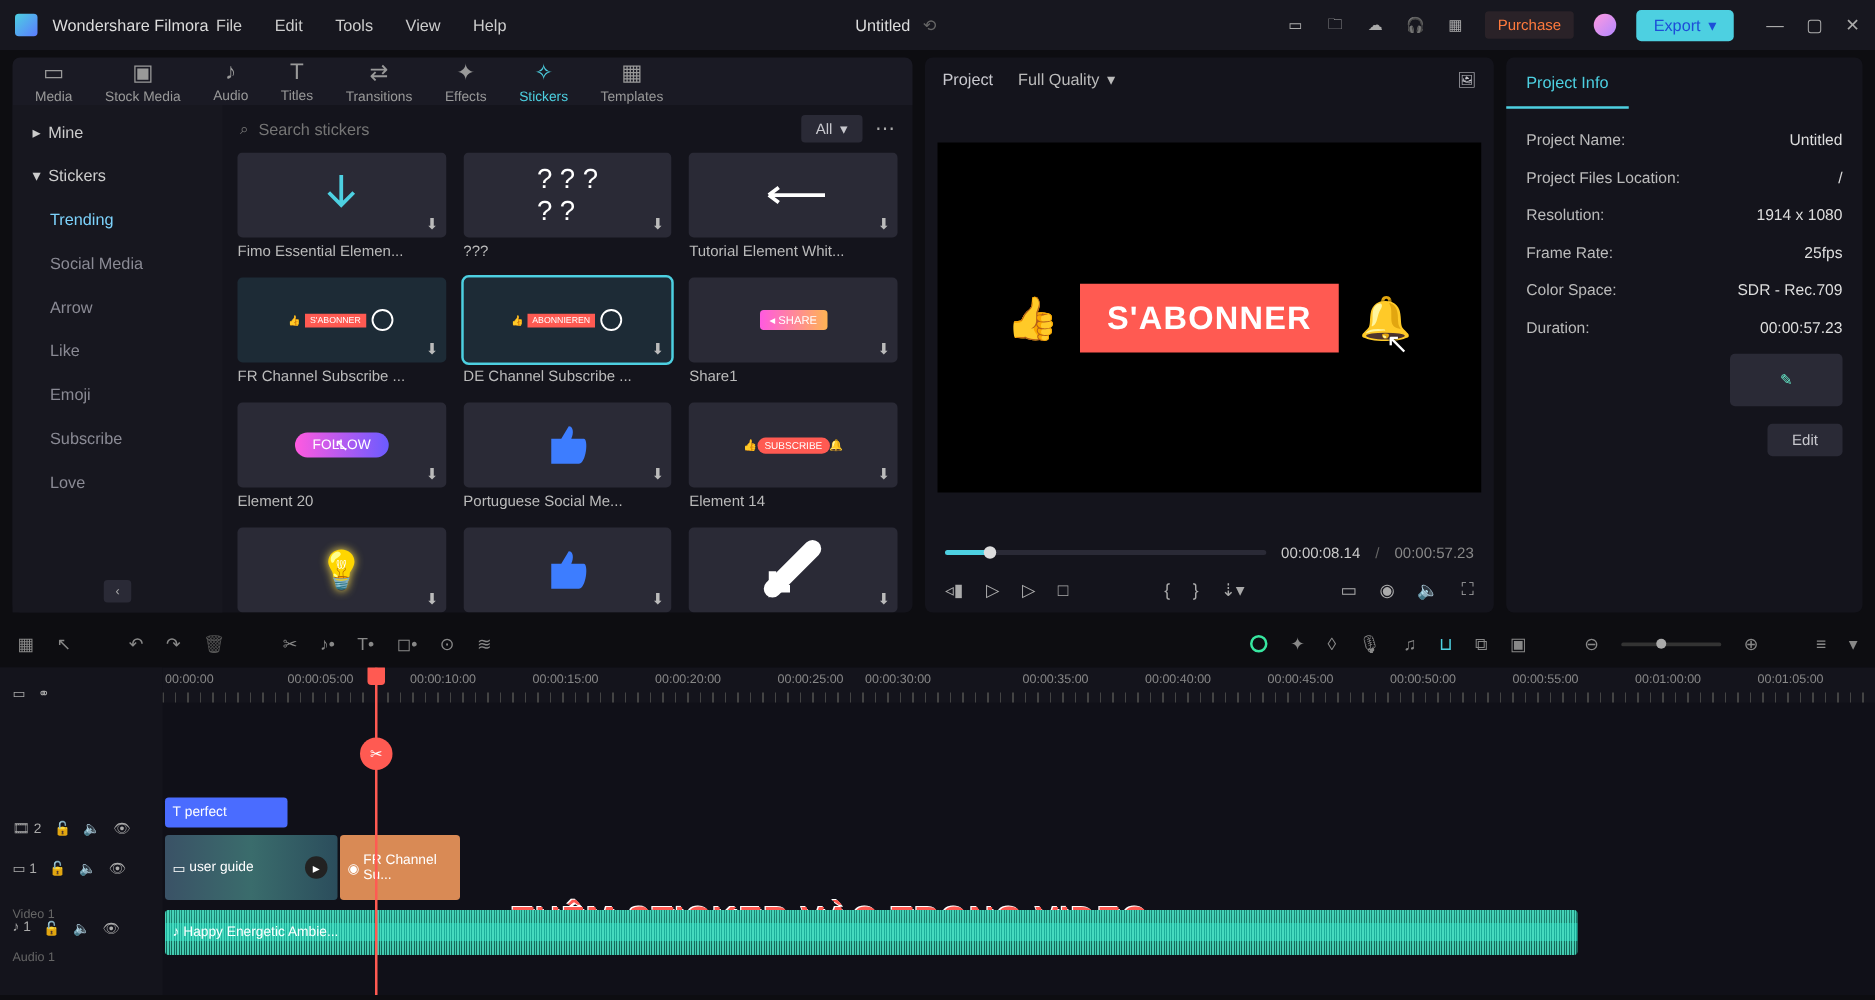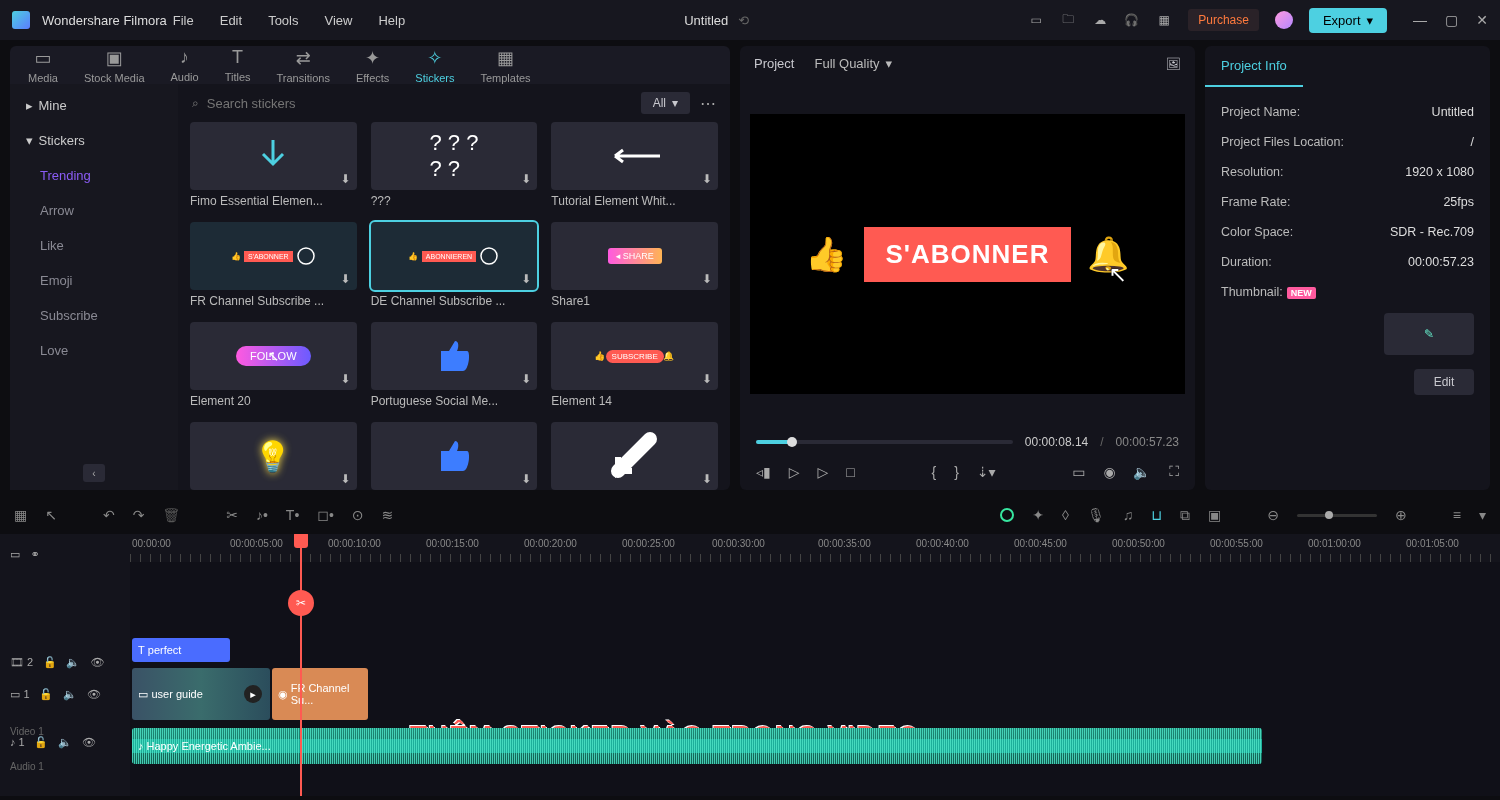--- a/index.html
+++ b/index.html
@@ -9,39 +9,39 @@
 .titlebar { height: 40px; background: #17171f; display: flex; align-items: center; padding: 0 12px; gap: 6px; }
 .logo { width: 18px; height: 18px; background: linear-gradient(135deg, #4dd0e1, #5b7cff); border-radius: 3px; margin-right: 6px; }
 .app-name { font-size: 13px; color: #ddd; }
 .menu-items { display: flex; gap: 26px; }
 .menu-items span { font-size: 13px; color: #ccc; cursor: pointer; }
 .title-center { flex: 1; text-align: center; font-size: 13px; color: #ddd; display:flex; justify-content:center; align-items:center; gap:10px;}
 .title-right { display: flex; align-items: center; gap: 16px; }
 .title-right .icon { width: 16px; height: 16px; display:flex; align-items:center; justify-content:center; color:#aaa;}
 .purchase { color: #ff7a3d; font-size: 12px; padding:4px 10px; background:#2a2228; border-radius:3px;}
 .avatar { width: 18px; height: 18px; border-radius: 50%; background: linear-gradient(135deg,#ff9ae0,#b388ff); }
-.export-btn { background: #4dd0e1; color: #000000; padding: 5px 14px; border-radius: 4px; font-size: 13px; display:flex; align-items:center; gap:6px;}
+.export-btn { background: #4dd0e1; color: #1d4ed8; padding: 5px 14px; border-radius: 4px; font-size: 13px; display:flex; align-items:center; gap:6px;}
 .win-controls { display: flex; gap: 18px; margin-left: 10px; }
 .win-controls span { color: #aaa; font-size: 14px; cursor:pointer;}
 
 
 .main { display: flex; height: 450px; gap: 10px; padding: 6px 10px 0 10px; }
 
 
 .left-panel { width: 720px; display: flex; flex-direction: column; }
 .tabs { height: 58px; display: flex; align-items: center; gap: 26px; padding: 0 18px; background:#1a1a24; border-radius:6px 6px 0 0;}
 .tab { display: flex; flex-direction: column; align-items: center; gap: 3px; color: #999; cursor: pointer; }
 .tab.active { color: #4dd0e1; }
 .tab-icon { font-size: 18px; }
 .tab-label { font-size: 11px; }
 .left-body { flex: 1; display: flex; background:#14141c; border-radius:0 0 6px 6px;}
 .sidebar { width: 168px; background: #17171f; display: flex; flex-direction: column; padding-top: 4px; position:relative;}
 .side-item { padding: 10px 16px; font-size: 13px; color: #ccc; cursor: pointer; display:flex; align-items:center; gap:6px;}
 .side-sub { padding: 10px 10px 10px 30px; font-size: 13px; color: #8a8a94; cursor: pointer; }
-.side-sub.active { color: #8b5cf6; }
+.side-sub.active { color: #7dd3fc; }
 .side-collapse { position:absolute; bottom:8px; left:50%; transform:translateX(-50%); width:22px; height:18px; background:#2a2a36; border-radius:3px; display:flex; align-items:center; justify-content:center; color:#aaa; font-size:10px;}
 .grid-area { flex: 1; display: flex; flex-direction: column; }
 .search-row { display: flex; align-items: center; padding: 8px 14px; gap: 10px; }
 .search-box { flex: 1; display: flex; align-items: center; gap: 8px; background: transparent; color: #777; }
 .search-input { background: transparent; border: none; color: #aaa; outline: none; flex: 1; font-size:13px;}
 .filter-all { background: #2a2a36; padding: 4px 12px; border-radius: 3px; display: flex; align-items: flex-start; gap: 6px; font-size:12px;}
 .menu-dots { font-size: 16px; color: #aaa; }
 .sticker-grid { flex: 1; overflow: auto; padding: 0 12px; display: grid; grid-template-columns: repeat(3, 1fr); gap: 14px 14px; align-content: start; }
 .sticker { display: flex; flex-direction: column; gap: 4px; }
 .thumb { height: 68px; background: #2a2a36; border-radius: 4px; position: relative; display:flex; align-items:center; justify-content:center; overflow:hidden;}
@@ -191,20 +191,21 @@
       <div class="sidebar">
         <div class="side-item">
             <span>▸</span>
             <span>Mine</span>
           </div>
         <div class="side-item">
             <span>▾</span>
             <span>Stickers</span>
           </div>
         <div class="side-sub active">Trending</div>
+        <div class="side-sub">Social Media</div>
         <div class="side-sub">Arrow</div>
         <div class="side-sub">Like</div>
         <div class="side-sub">Emoji</div>
         <div class="side-sub">Subscribe</div>
         <div class="side-sub">Love</div>
         <div class="side-collapse">‹</div>
       </div>
       <div class="grid-area">
         <div class="search-row">
           <div class="search-box">
@@ -375,36 +376,33 @@
     <div class="info-row">
         <span class="info-label">Project Name:</span>
         <span class="info-val">Untitled</span>
       </div>
     <div class="info-row">
         <span class="info-label">Project Files Location:</span>
         <span class="info-val">/</span>
       </div>
     <div class="info-row">
         <span class="info-label">Resolution:</span>
-        <span class="info-val">1920 x 1080</span>
+        <span class="info-val">1914 x 1080</span>
       </div>
     <div class="info-row">
         <span class="info-label">Frame Rate:</span>
         <span class="info-val">25fps</span>
       </div>
     <div class="info-row">
         <span class="info-label">Color Space:</span>
         <span class="info-val">SDR - Rec.709</span>
       </div>
     <div class="info-row">
         <span class="info-label">Duration:</span>
         <span class="info-val">00:00:57.23</span>
-      </div>
-    <div class="info-row">
-        <span class="info-label"><span>Thumbnail:</span><span class="new-badge">NEW</span></span>
       </div>
     <div class="thumb-edit">✎</div>
     <div class="edit-btn">Edit</div>
   </div>
 </div>
 
 <div class="tl-toolbar">
   <span class="tl-ic">▦</span>
   <span class="tl-ic">↖</span>
   <span style="width:10px;"></span>
@@ -471,21 +469,21 @@
       </div>
   </div>
   <div class="tl-body">
     <div class="ruler">
       <span class="ruler-tick" style="left:2px;">00:00:00</span>
       <span class="ruler-tick" style="left:100px;">00:00:05:00</span>
       <span class="ruler-tick" style="left:198px;">00:00:10:00</span>
       <span class="ruler-tick" style="left:296px;">00:00:15:00</span>
       <span class="ruler-tick" style="left:394px;">00:00:20:00</span>
       <span class="ruler-tick" style="left:492px;">00:00:25:00</span>
-      <span class="ruler-tick" style="left:582px;">00:00:30:00</span>
+      <span class="ruler-tick" style="left:562px;">00:00:30:00</span>
       <span class="ruler-tick" style="left:688px;">00:00:35:00</span>
       <span class="ruler-tick" style="left:786px;">00:00:40:00</span>
       <span class="ruler-tick" style="left:884px;">00:00:45:00</span>
       <span class="ruler-tick" style="left:982px;">00:00:50:00</span>
       <span class="ruler-tick" style="left:1080px;">00:00:55:00</span>
       <span class="ruler-tick" style="left:1178px;">00:01:00:00</span>
       <span class="ruler-tick" style="left:1276px;">00:01:05:00</span>
       <div class="ruler-lines"></div>
     </div>
     <div class="playhead">

